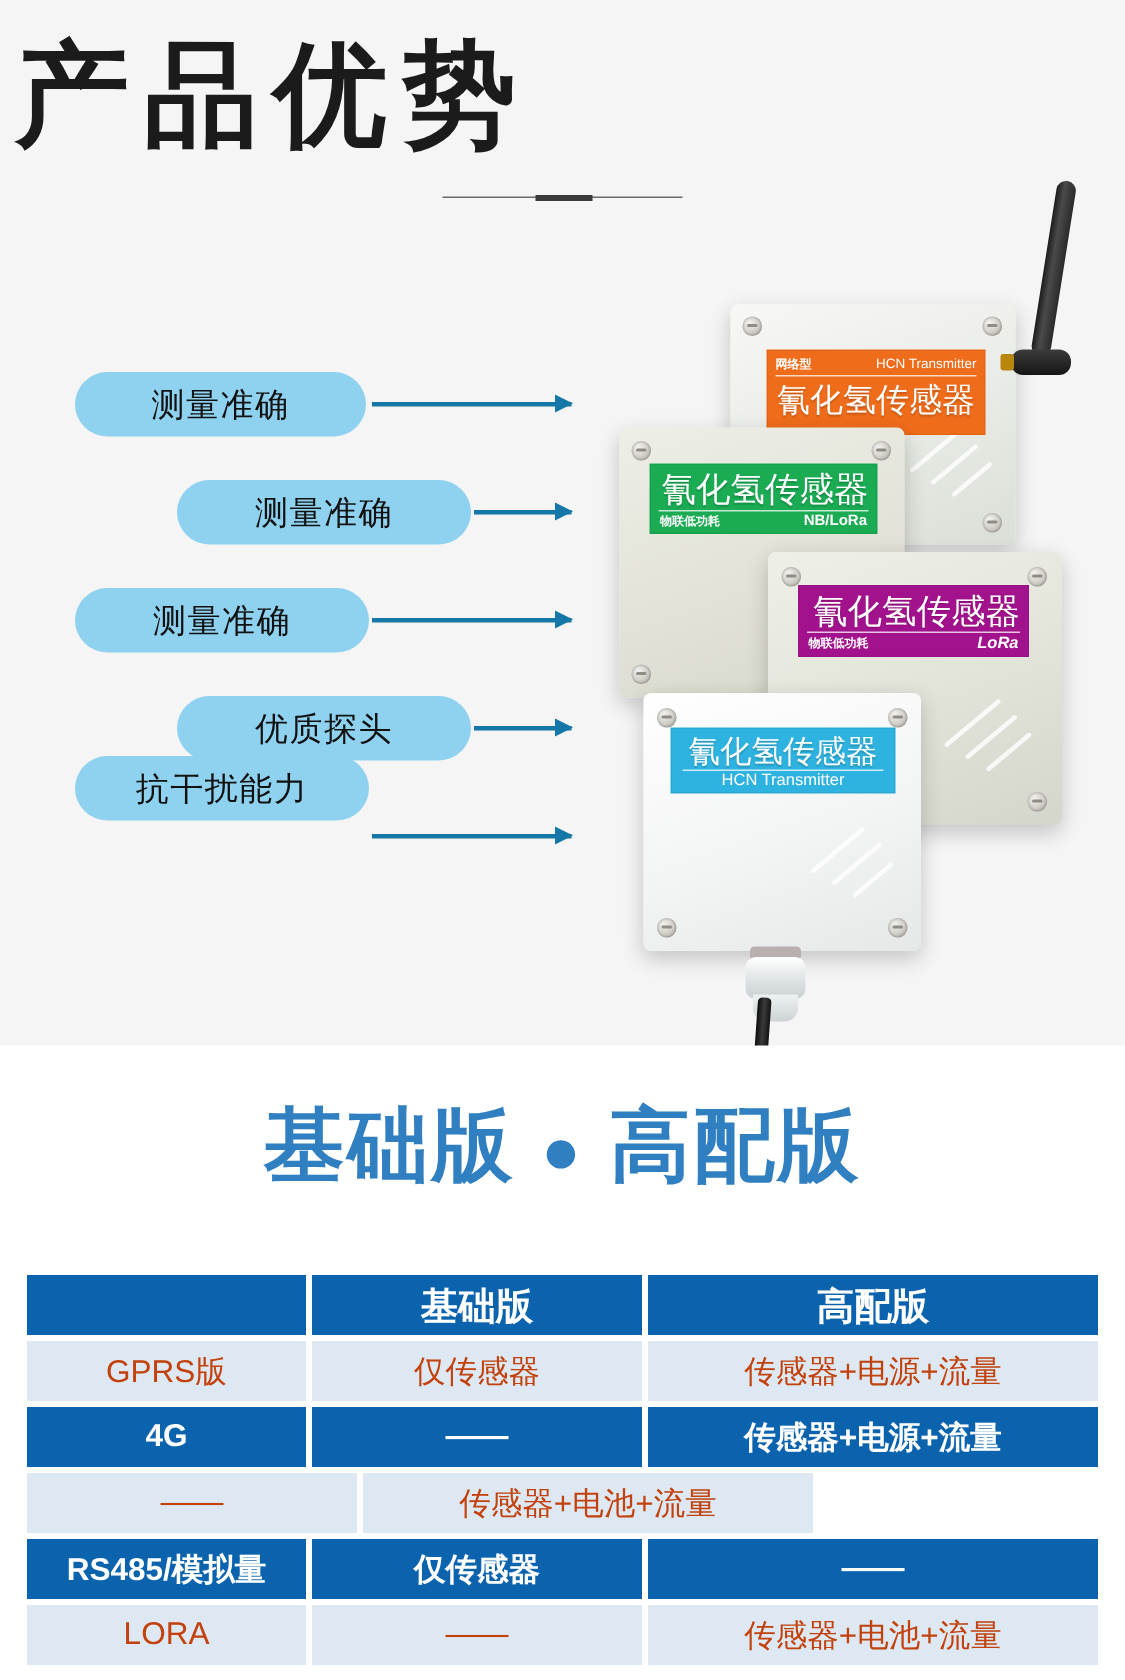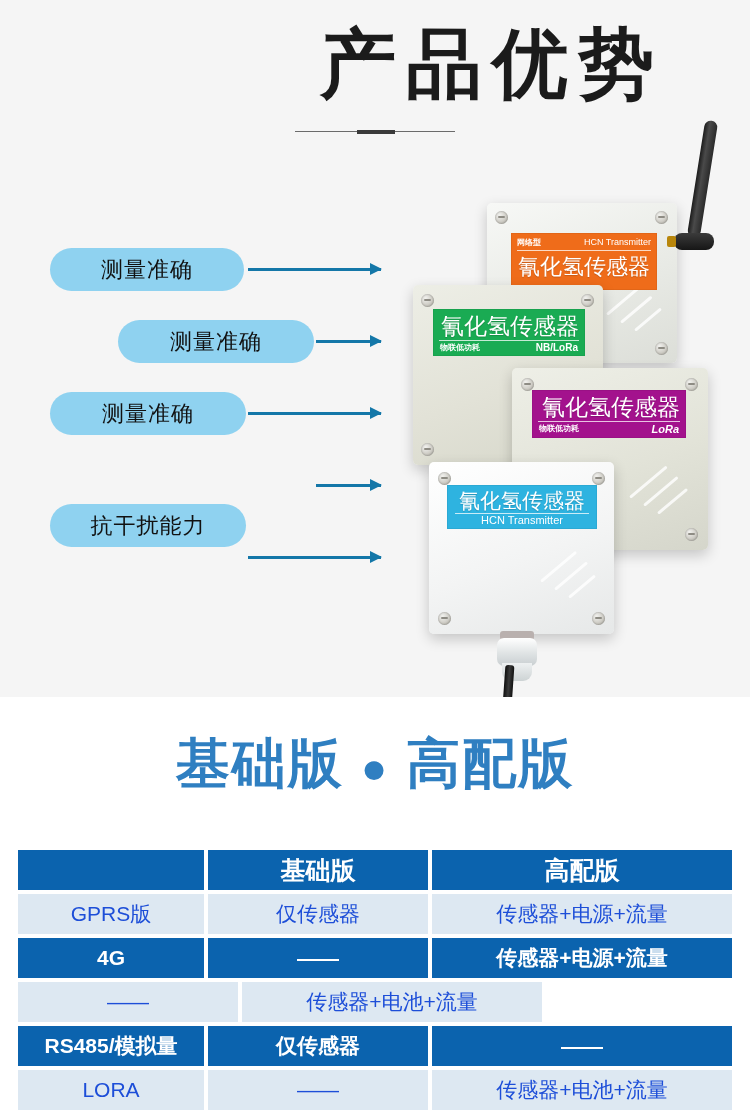--- a/index.html
+++ b/index.html
@@ -12,21 +12,21 @@
   }
 
   
   .hero {
     position:absolute; left:0; top:0; width:750px; height:697px;
     background:#f5f5f5;
     overflow:hidden;
   }
   .hero-title {
     position:absolute; left:0; top:22px; width:664px;
-    text-align:right;
+    text-align:left;
     font-size:76px; font-weight:700; color:#1b1b1b;
     letter-spacing:10px; line-height:1.1;
     text-indent:10px;
   }
   .divider {
     position:absolute; left:295px; top:130px; width:160px; height:3px;
   }
   .divider .line {
     position:absolute; left:0; top:1px; width:160px; height:1px; background:#6b6b6b;
   }
@@ -132,21 +132,21 @@
   .trow { display:flex; width:100%; gap:4px; margin-bottom:4px; }
   .tcell {
     height:40px; display:flex; align-items:center; justify-content:center;
     font-size:21px; white-space:nowrap;
   }
   .c1 { width:186px; }
   .c2 { width:220px; }
   .c3 { width:300px; }
   .hdr .tcell { background:#0b63ae; color:#fff; font-weight:700; font-size:25px; }
   .dark .tcell { background:#0b63ae; color:#fff; font-weight:700; }
-  .light .tcell { background:#dde8f2; color:#1d4ed8; font-weight:400; }
+  .light .tcell { background:#dde8f2; color:#c2410c; font-weight:400; }
   .hdr .c1 { background:#0b63ae; }
 </style>
 </head>
 <body>
 
 <div class="hero">
 
   <div class="hero-title">产品优势</div>
 
   <div class="divider">
@@ -260,20 +260,23 @@
   </div>
 
   <div class="feat" style="left:50px;  top:392px; width:196px;">
     <span>测量准确</span>
   </div>
   <div class="arrow" style="left:248px; top:407px; width:133px;">
     <div class="shaft"></div>
     <div class="head"></div>
   </div>
 
+  <div class="feat" style="left:118px; top:464px; width:196px;">
+    <span>优质探头</span>
+  </div>
   <div class="arrow" style="left:316px; top:479px; width:65px;">
     <div class="shaft"></div>
     <div class="head"></div>
   </div>
 
   <div class="feat" style="left:50px;  top:504px; width:196px;text-align:center;">
     <span>抗干扰能力</span>
   </div>
   <div class="arrow" style="left:248px; top:551px; width:133px;">
     <div class="shaft"></div>

